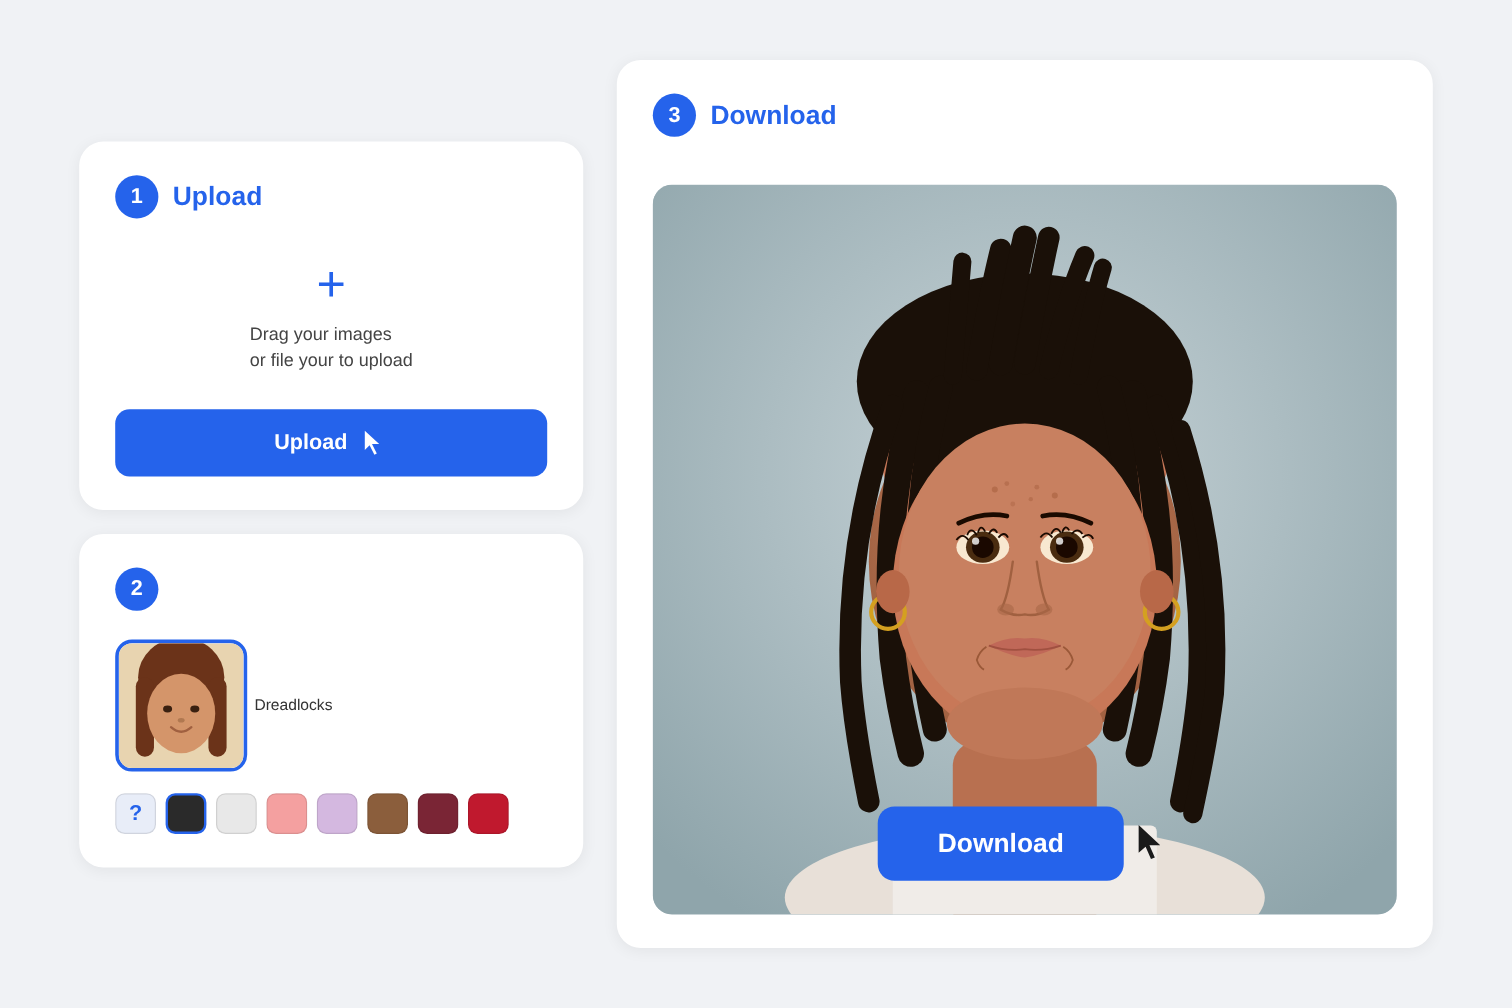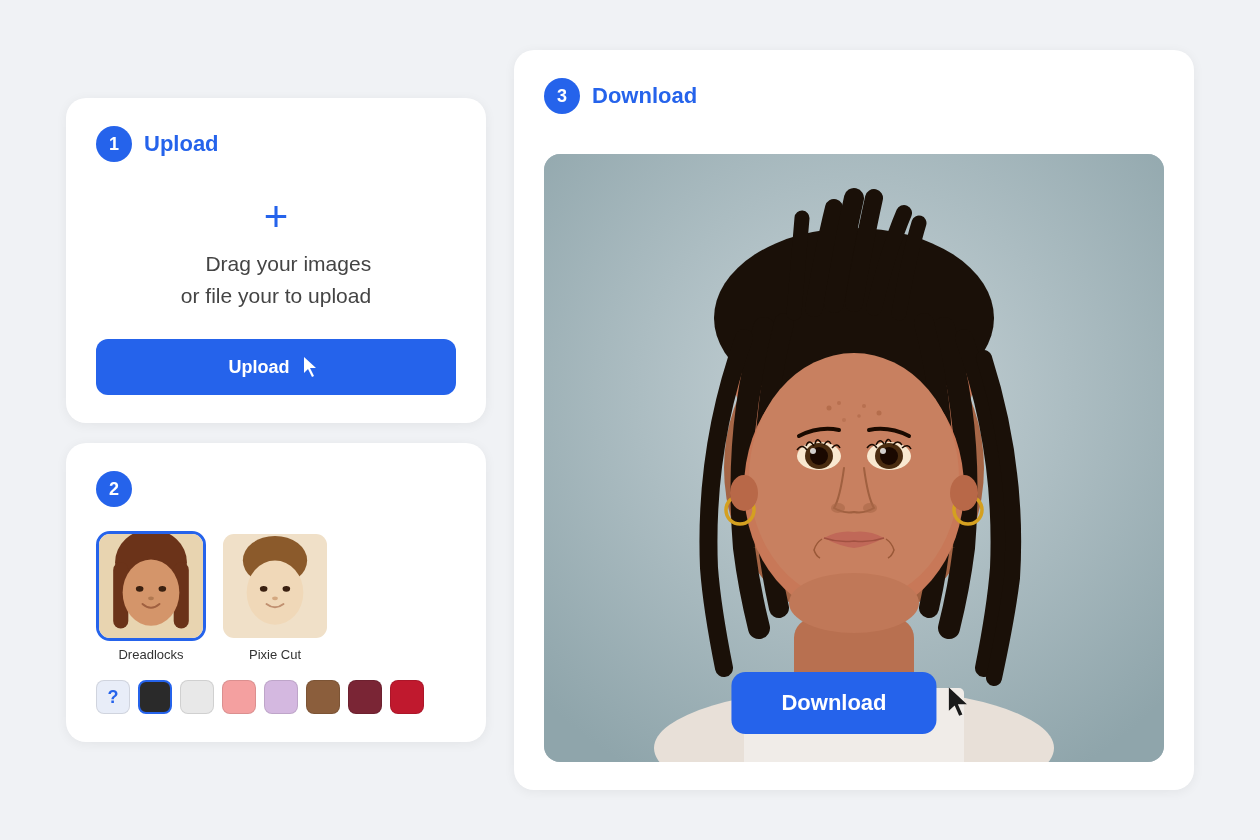--- a/index.html
+++ b/index.html
@@ -64,23 +64,23 @@
     }
 
     .plus-icon {
       color: #2563eb;
       font-size: 42px;
       font-weight: 300;
       line-height: 1;
     }
 
     .upload-text {
-      font-size: 21px;
+      font-size: 15px;
       color: #444;
-      text-align: right;
+      text-align: left;
       line-height: 1.5;
     }
 
     .upload-btn {
       width: 100%;
       background: #2563eb;
       color: white;
       font-size: 18px;
       font-weight: 700;
       border: none;
@@ -102,24 +102,24 @@
 
     
     .hairstyle-grid {
       display: flex;
       gap: 14px;
       margin-bottom: 18px;
     }
 
     .hairstyle-item {
       display: flex;
-      flex-direction: column;
       align-items: center;
       gap: 6px;
       cursor: pointer;
+      text-align: right;
     }
 
     .hairstyle-img-wrap {
       width: 110px;
       height: 110px;
       border-radius: 14px;
       overflow: hidden;
       border: 3px solid transparent;
       position: relative;
     }
@@ -263,39 +263,20 @@
             <ellipse cx="67" cy="58" rx="4" ry="3" fill="#3a2010"></ellipse>
 
             <path d="M46 74 Q55 82 64 74" stroke="#a06040" stroke-width="2" fill="none" stroke-linecap="round"></path>
 
             <ellipse cx="55" cy="68" rx="3" ry="2" fill="#b07850"></ellipse>
           </svg>
         </div>
         <span class="hairstyle-label">Dreadlocks</span>
       </div>
 
-      <div class="hairstyle-item">
-        <div class="hairstyle-img-wrap">
-          <svg class="hair-svg" viewBox="0 0 110 110">
-            <rect width="110" height="110" fill="#f0e0c8"></rect>
-
-            <ellipse cx="55" cy="28" rx="34" ry="26" fill="#8b5a2b"></ellipse>
-
-            <ellipse cx="55" cy="62" rx="30" ry="34" fill="#f0d8b8"></ellipse>
-
-            <ellipse cx="43" cy="58" rx="4" ry="3" fill="#3a2010"></ellipse>
-            <ellipse cx="67" cy="58" rx="4" ry="3" fill="#3a2010"></ellipse>
-
-            <path d="M46 74 Q55 81 64 74" stroke="#c09070" stroke-width="2" fill="none" stroke-linecap="round"></path>
-
-            <ellipse cx="55" cy="68" rx="3" ry="2" fill="#d4a880"></ellipse>
-          </svg>
-        </div>
-        <span class="hairstyle-label">Pixie Cut</span>
-      </div>
 
 
     </div>
 
     <div class="color-swatches">
       <div class="swatch question">?</div>
       <div class="swatch selected" style="background:#2a2a2a;"></div>
       <div class="swatch" style="background:#e8e8e8;"></div>
       <div class="swatch" style="background:#f4a0a0;"></div>
       <div class="swatch" style="background:#d4b8e0;"></div>

